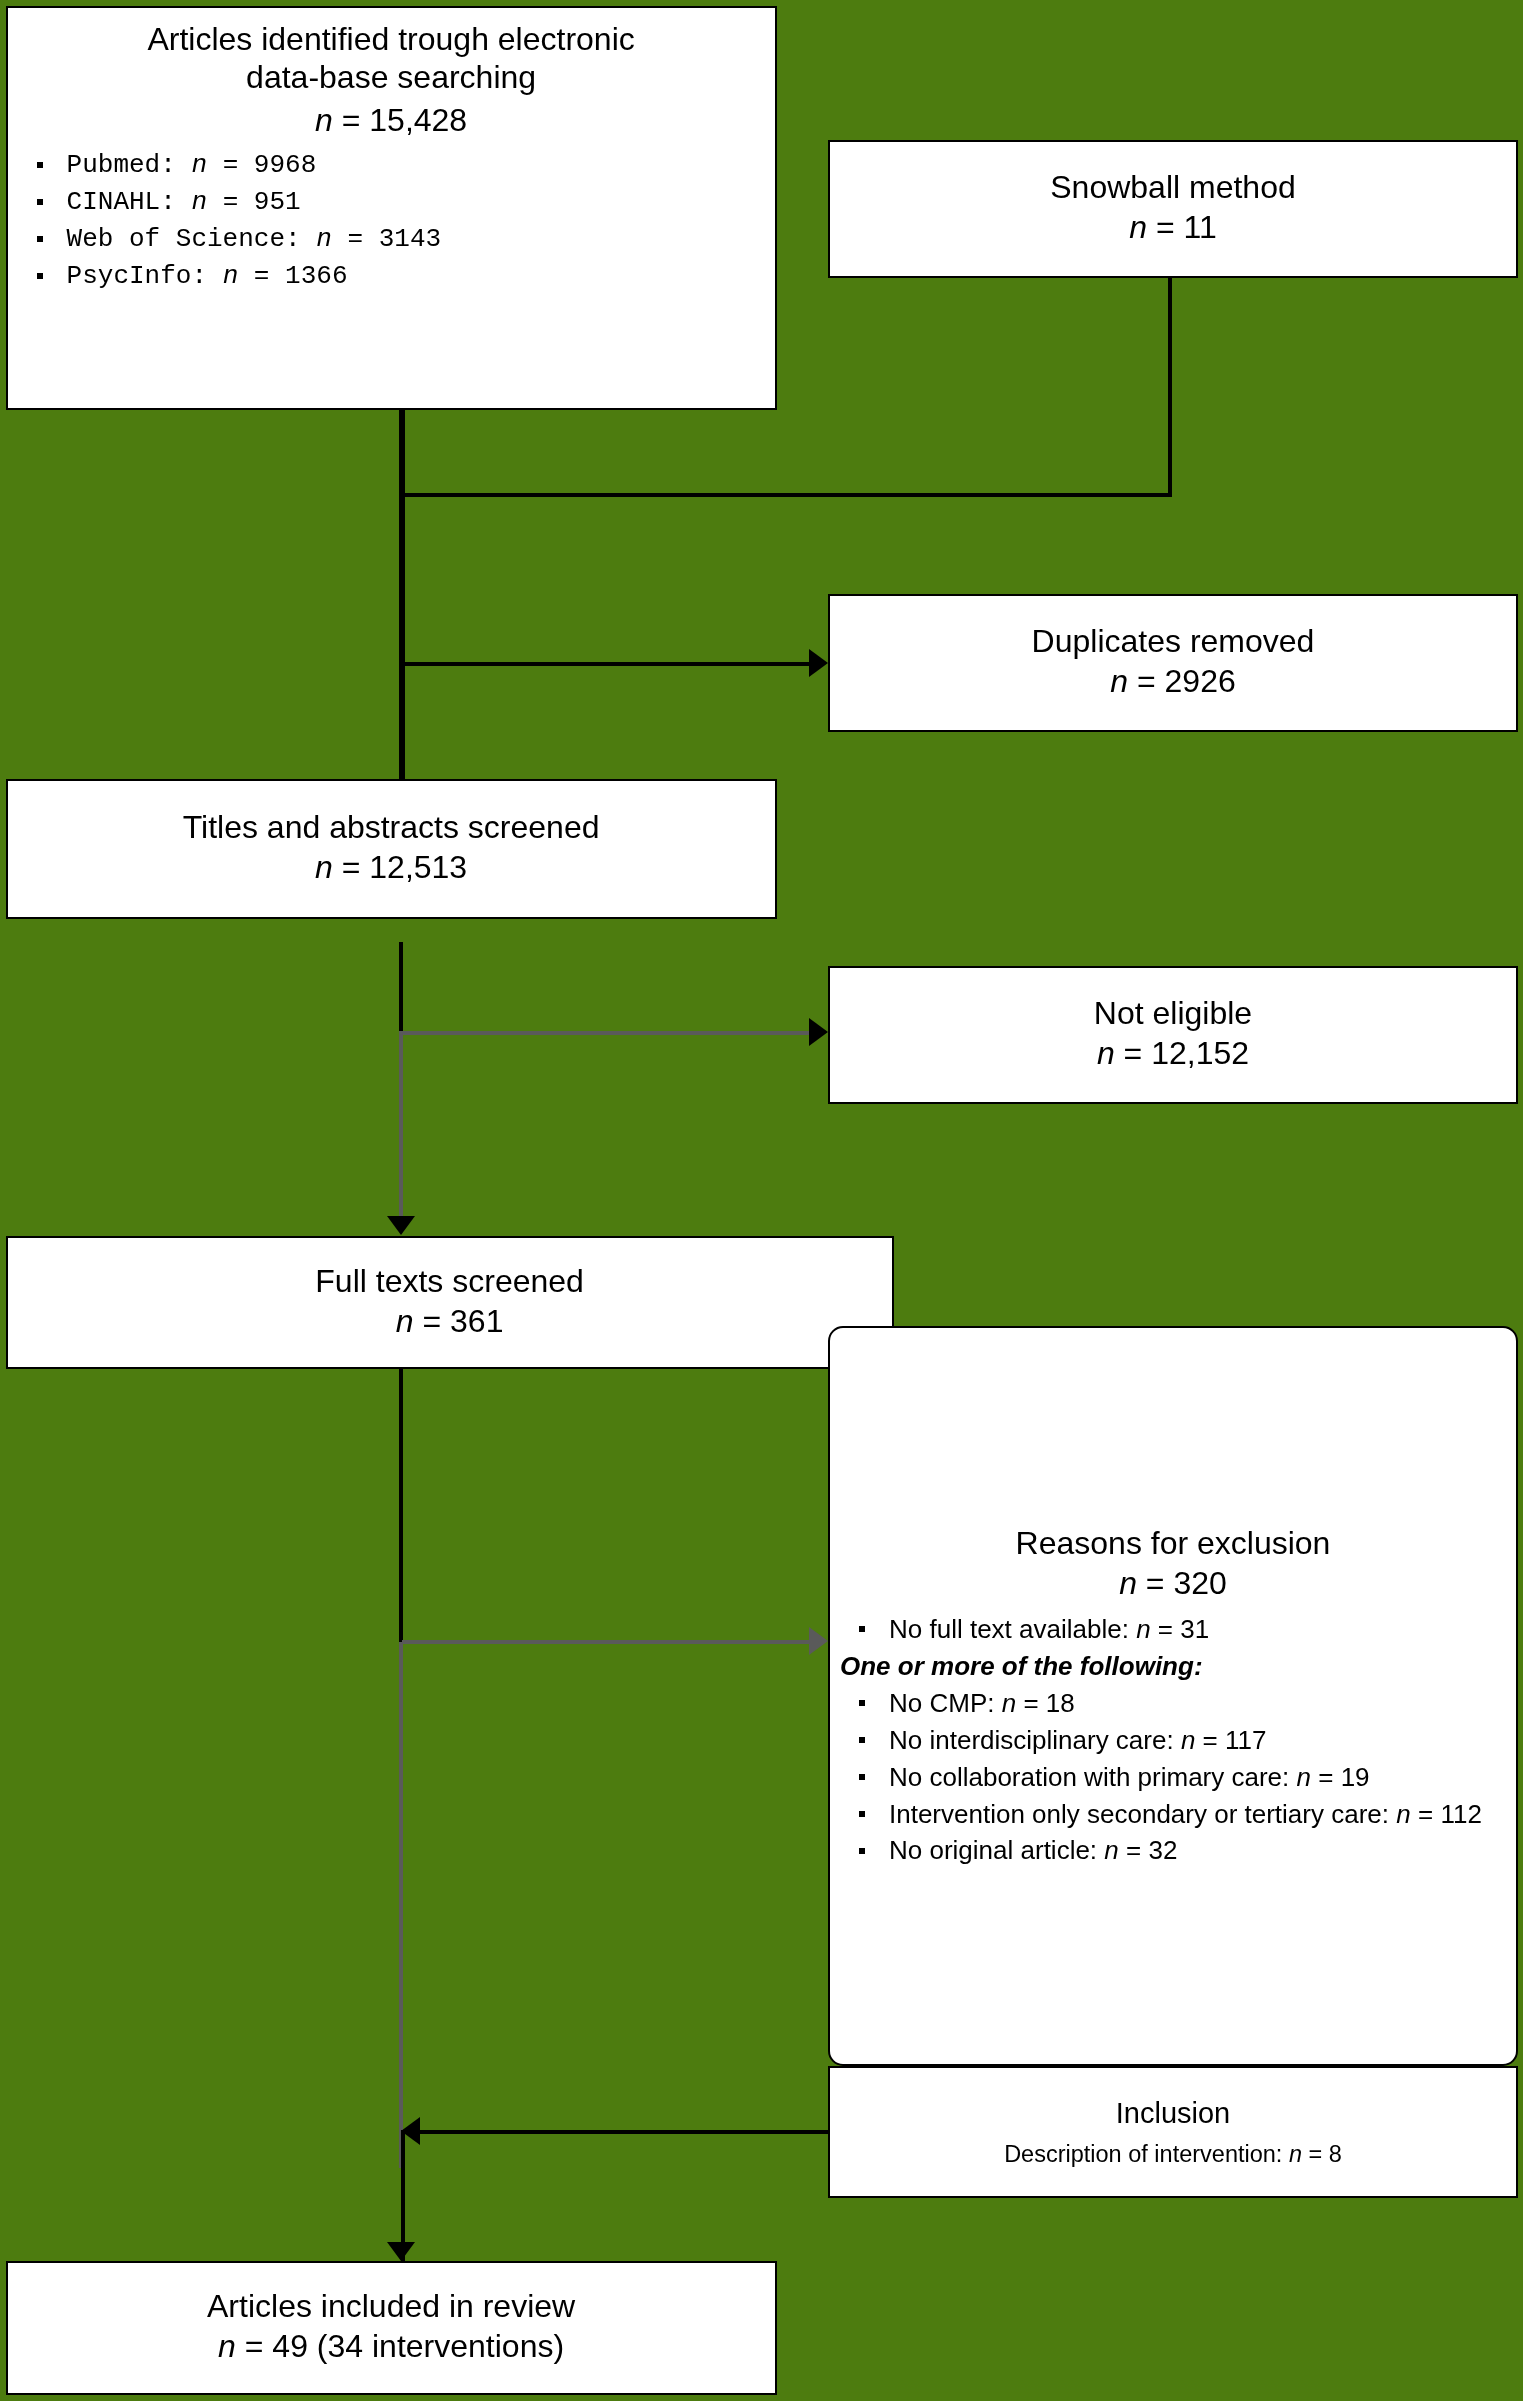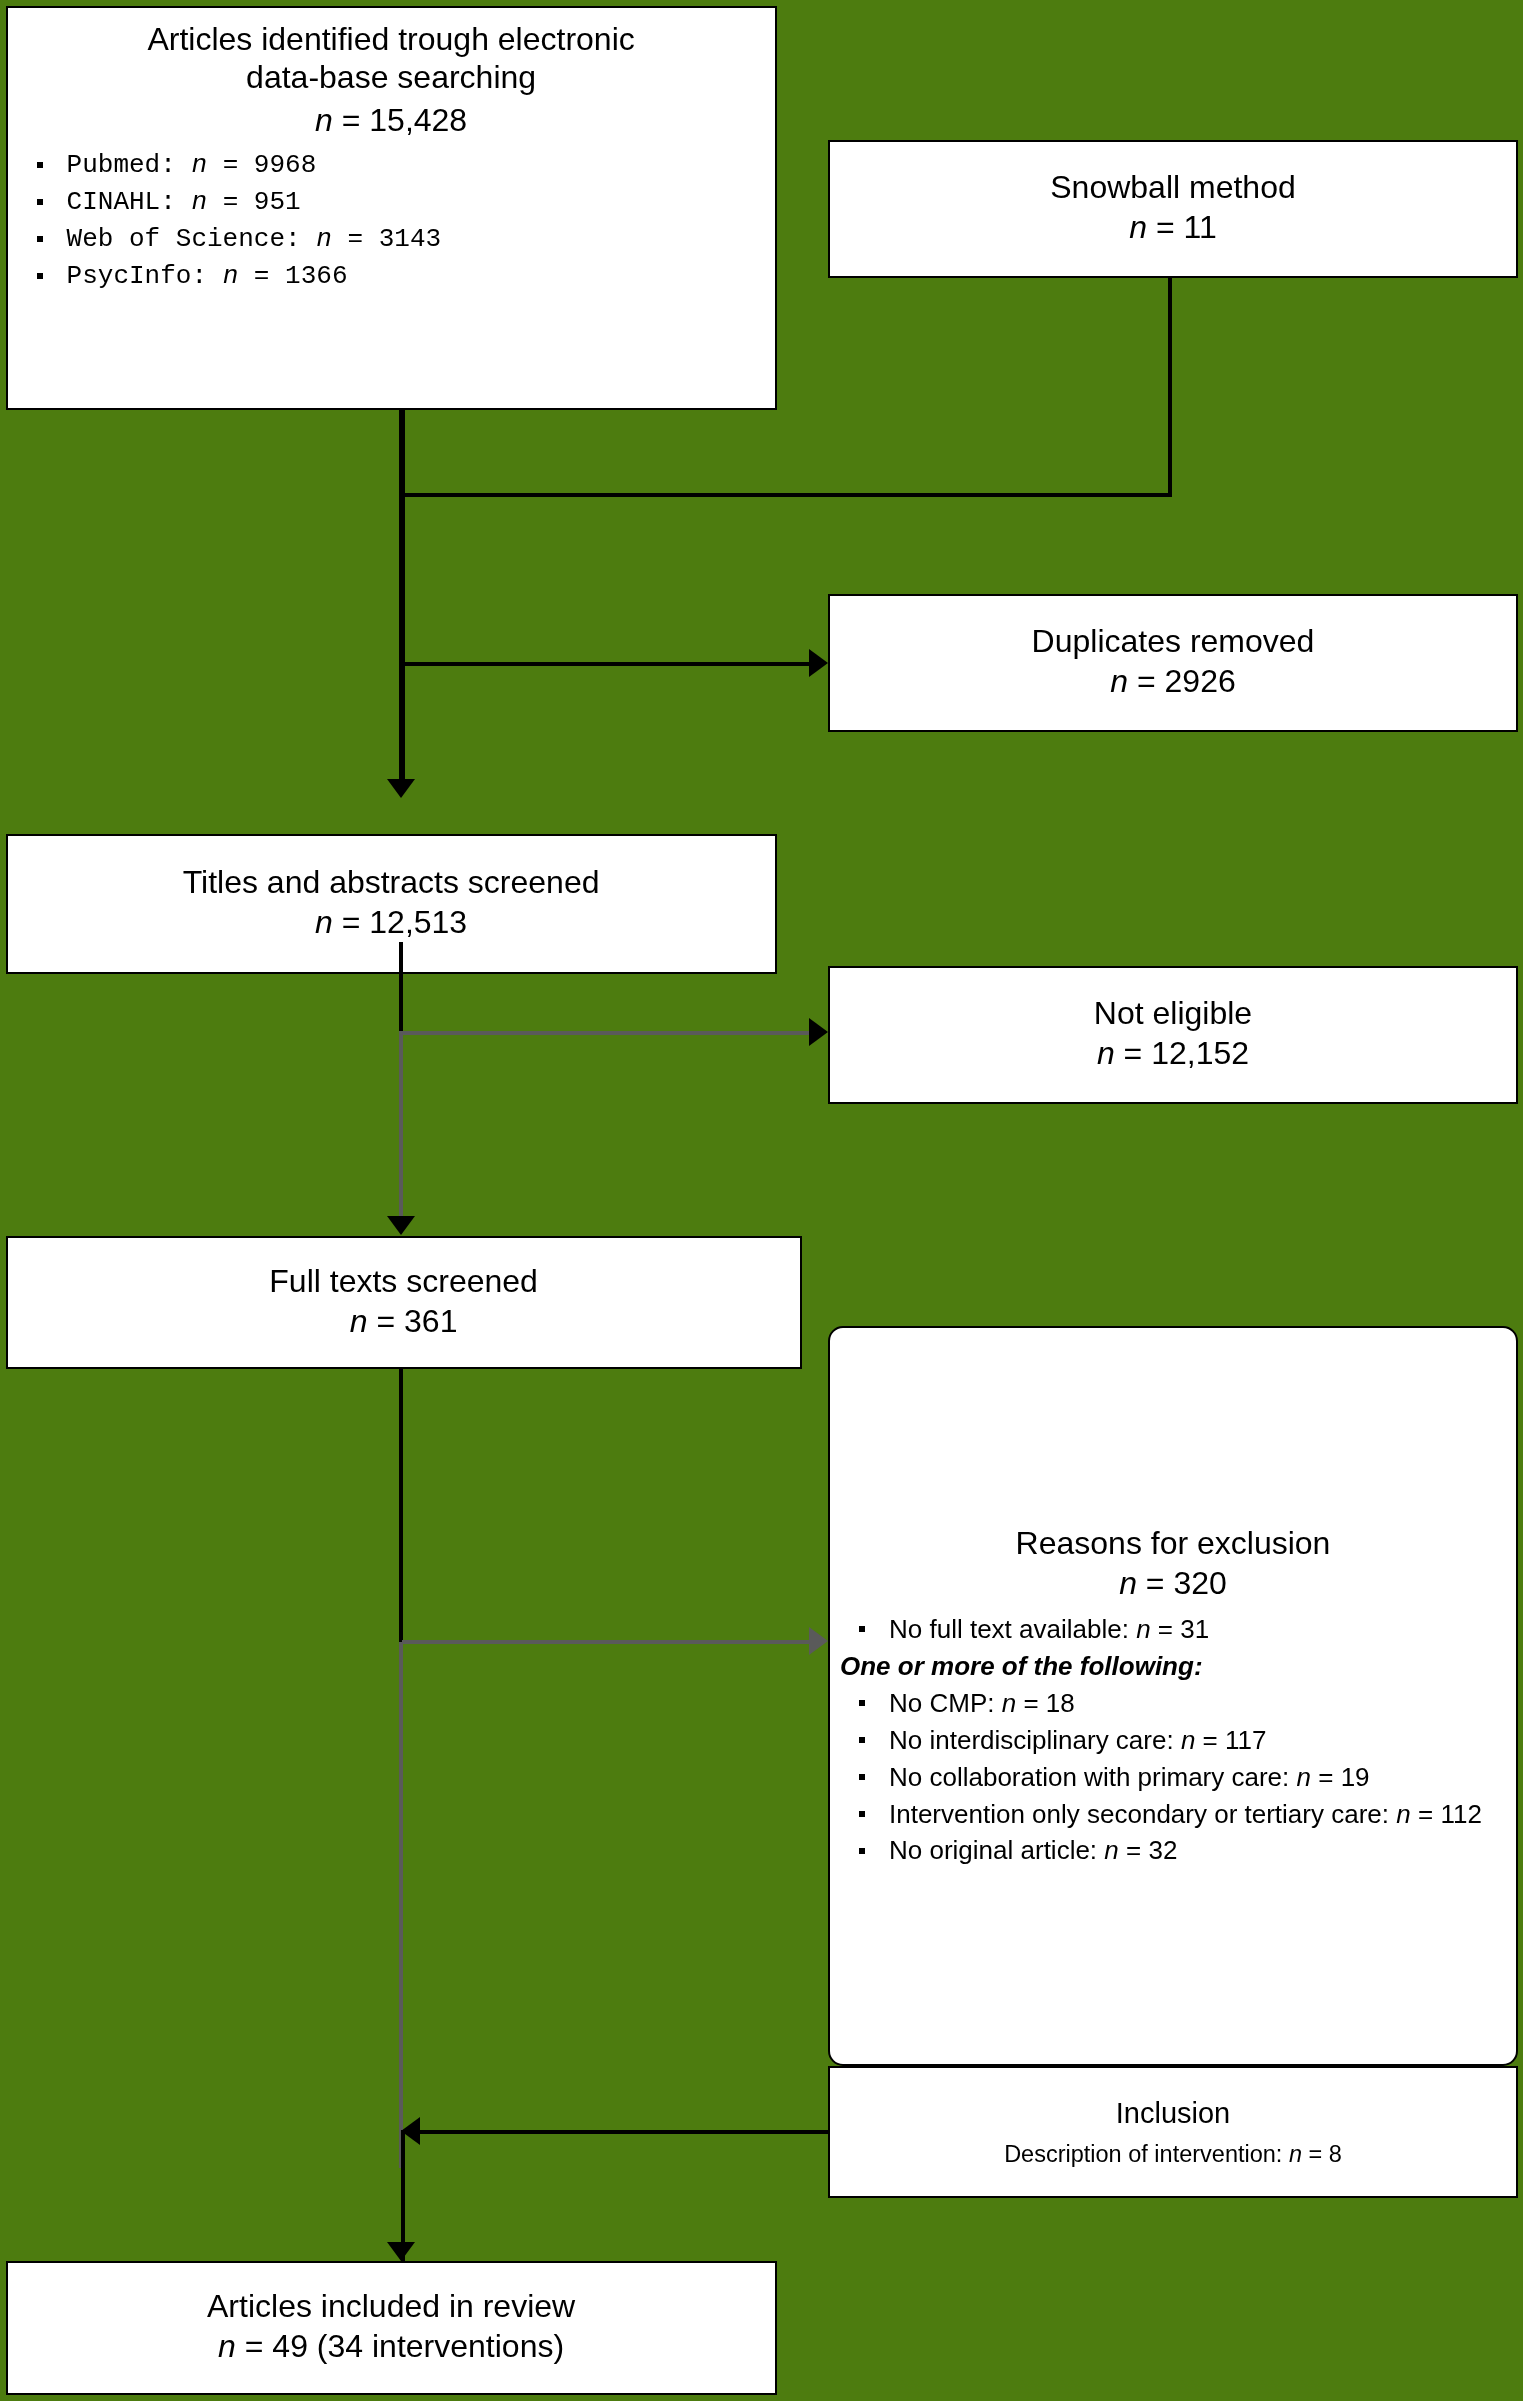--- a/index.html
+++ b/index.html
@@ -97,21 +97,21 @@
     <div class="ttl">Duplicates removed</div>
     <div class="nline">
       <span class="it">n</span>
       <span> = </span>
       <span>2926</span>
     </div>
   </div>
   <div class="hline" style="left:402px;top:662px;width:408px;height:3.9px;"></div>
   <div class="arrow-right" style="left:809px;top:649px;"></div>
 
-  <div class="box" style="left:5.6px;top:834px;width:771px;height:140px;">
+  <div class="box" style="left:5.6px;top:779px;width:771px;height:140px;">
     <div class="ttl">Titles and abstracts screened</div>
     <div class="nline">
       <span class="it">n</span>
       <span> = </span>
       <span>12,513</span>
     </div>
   </div>
 
   <div class="vline" style="left:399px;top:942px;width:3.9px;height:90px;"></div>
   <div class="gline" style="left:399px;top:1031px;width:3.9px;height:185px;"></div>
@@ -121,21 +121,21 @@
     <div class="ttl">Not eligible</div>
     <div class="nline">
       <span class="it">n</span>
       <span> = </span>
       <span>12,152</span>
     </div>
   </div>
   <div class="gline" style="left:402px;top:1031px;width:408px;height:3.9px;"></div>
   <div class="arrow-right" style="left:809px;top:1018px;"></div>
 
-  <div class="box" style="left:5.6px;top:1236px;width:796px;height:133px;">
+  <div class="box" style="left:5.6px;top:1236px;width:888px;height:133px;">
     <div class="ttl">Full texts screened</div>
     <div class="nline">
       <span class="it">n</span>
       <span> = </span>
       <span>361</span>
     </div>
   </div>
 
   <div class="vline" style="left:399px;top:1369px;width:3.9px;height:273px;"></div>
   <div class="gline" style="left:399px;top:1642px;width:3.9px;height:526px;"></div>

